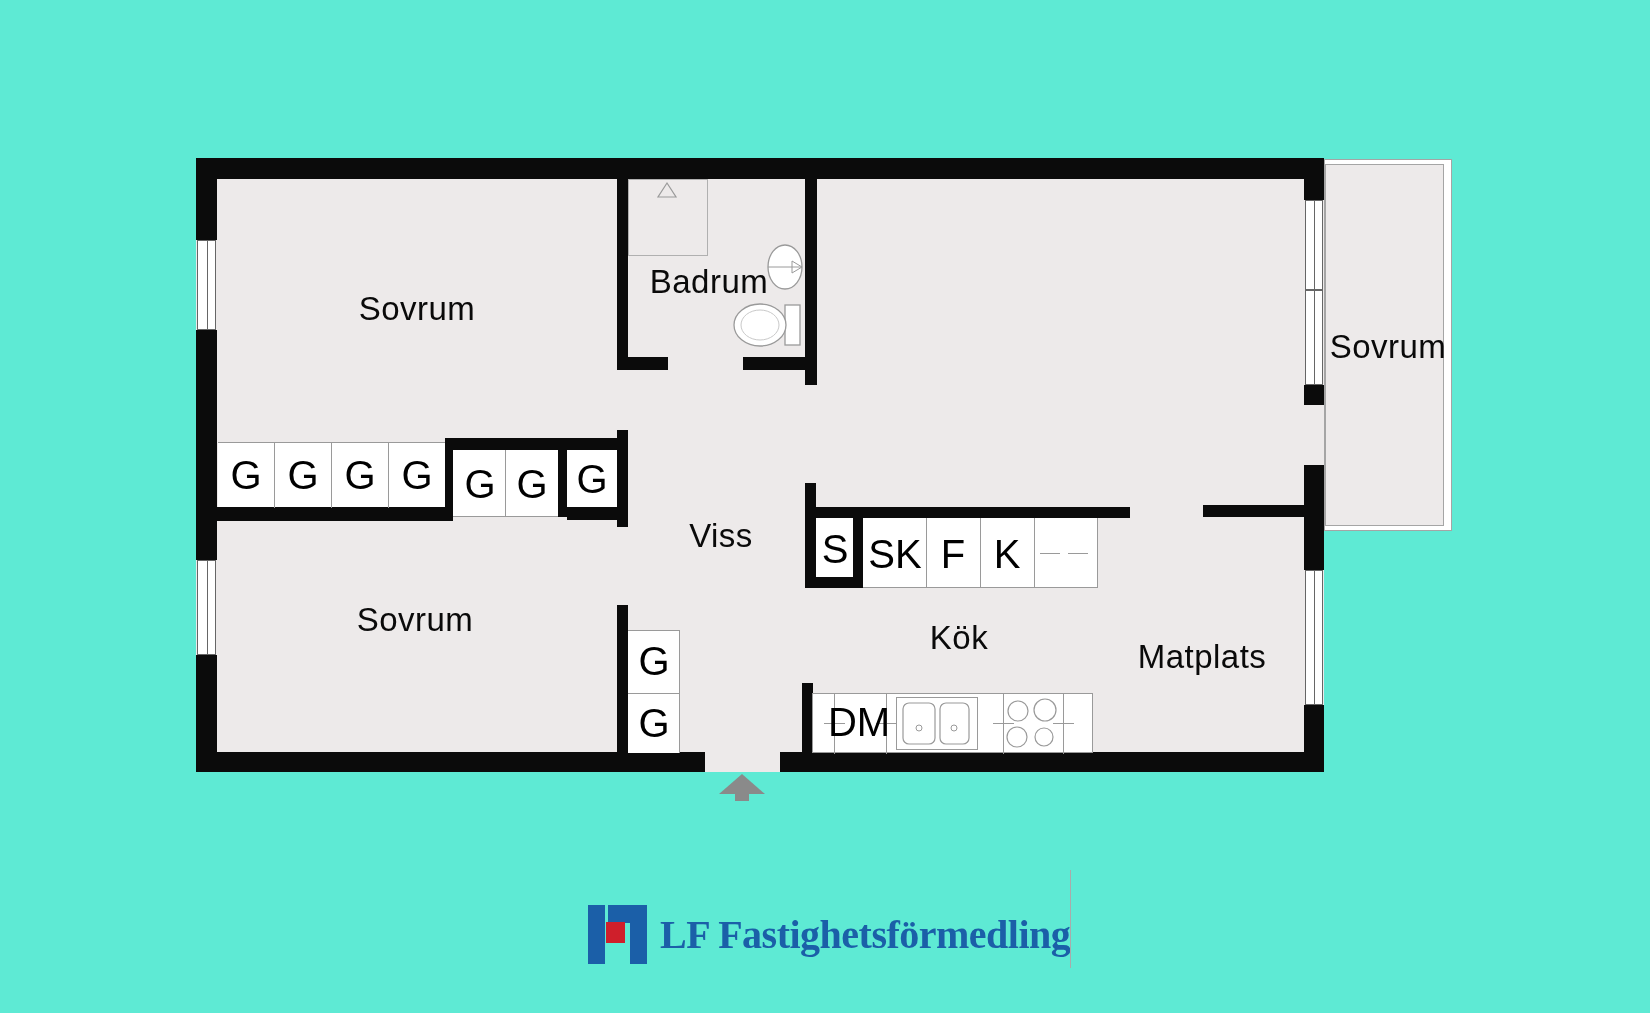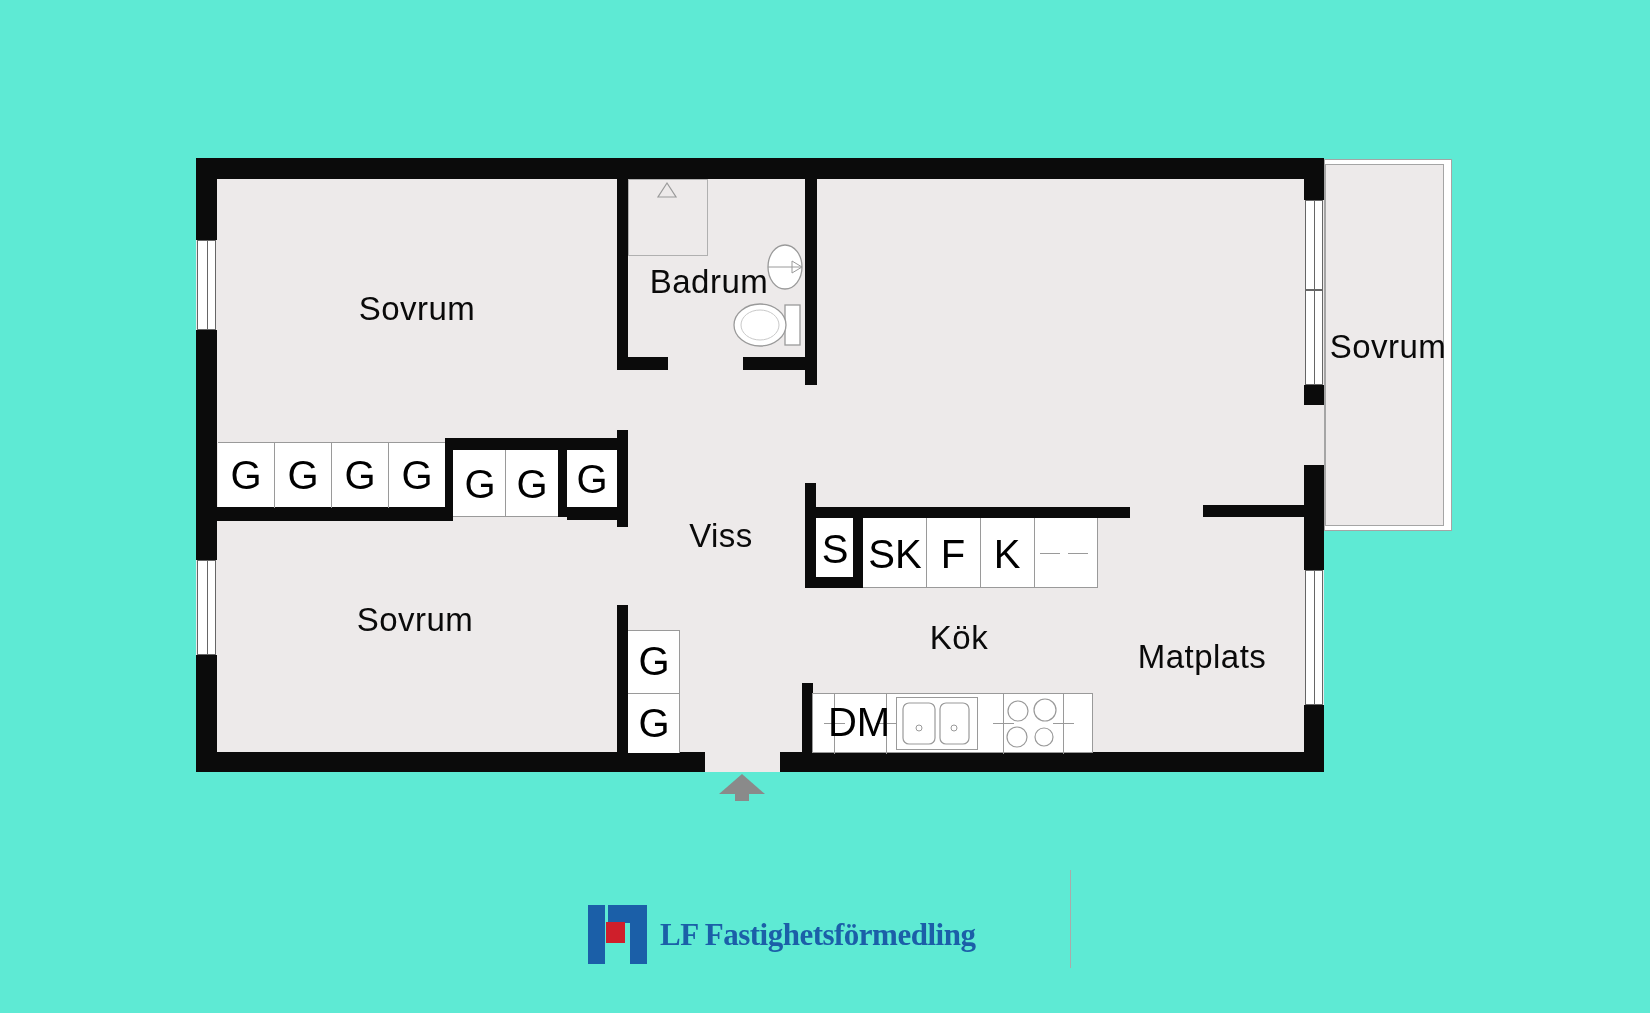--- a/index.html
+++ b/index.html
@@ -18,21 +18,21 @@
   .letter{position:absolute;transform:translate(-50%,-50%);font-size:40px;color:#000;white-space:nowrap;}
   .fixture{position:absolute;}
   .outline-box{position:absolute;border:1px solid #a5a5a5;box-sizing:border-box;}
   .dash{position:absolute;height:1px;background:#9a9a9a;}
   .arrow-tri{position:absolute;width:0;height:0;
              border-left:23px solid transparent;border-right:23px solid transparent;
              border-bottom:20px solid var(--arrow);}
   .arrow-stem{position:absolute;background:var(--arrow);}
   .disclaimer{position:absolute;font-size:17px;color:#3c3c3c;text-align:center;white-space:nowrap;}
   .brand-text{position:absolute;display:flex;align-items:center;font-family:"Liberation Serif",serif;
-              font-weight:bold;font-size:31px;color:var(--brand-blue);letter-spacing:-0.5px;white-space:nowrap;}
+              font-weight:bold;font-size:40px;color:var(--brand-blue);letter-spacing:-0.5px;white-space:nowrap;}
   .logo-blue{position:absolute;background:var(--brand-blue);}
   .logo-red{position:absolute;background:var(--brand-red);}
   .vline{position:absolute;width:1px;background:#aaa;}
 </style>
 </head>
 <body>
 
 <div id="plan">
 
   <div class="abs floor" style="left:196px;top:158px;width:1128px;height:614px;"></div>

